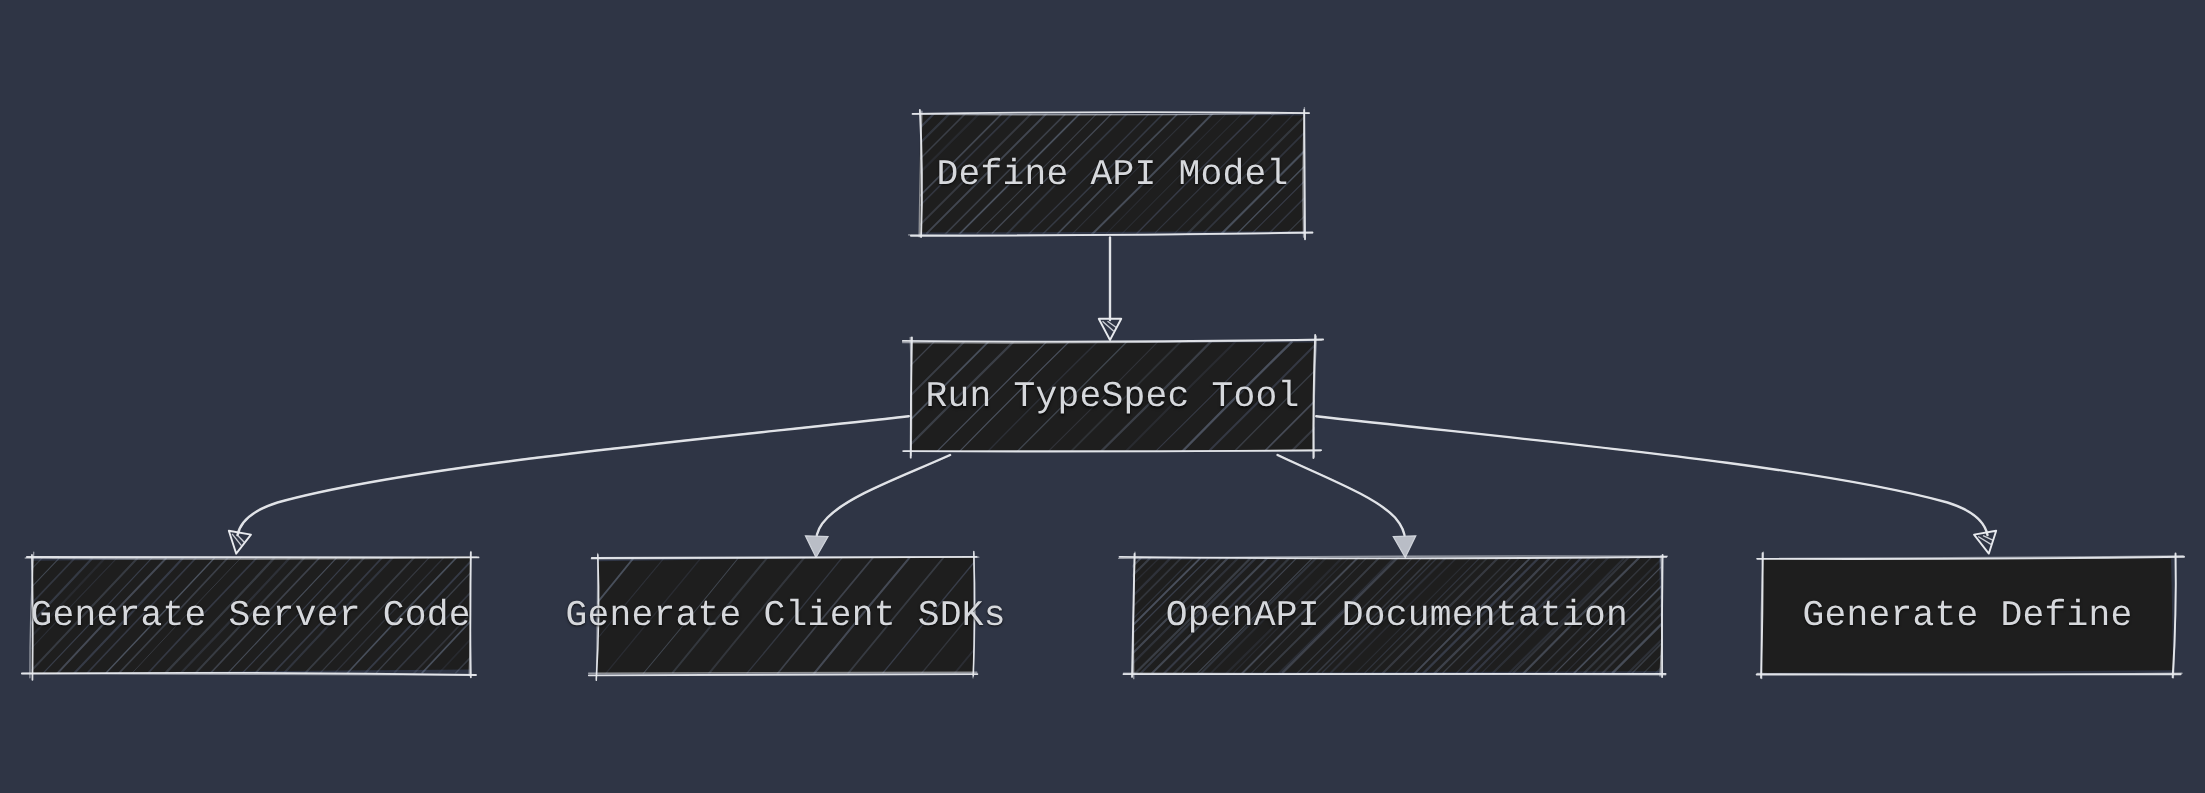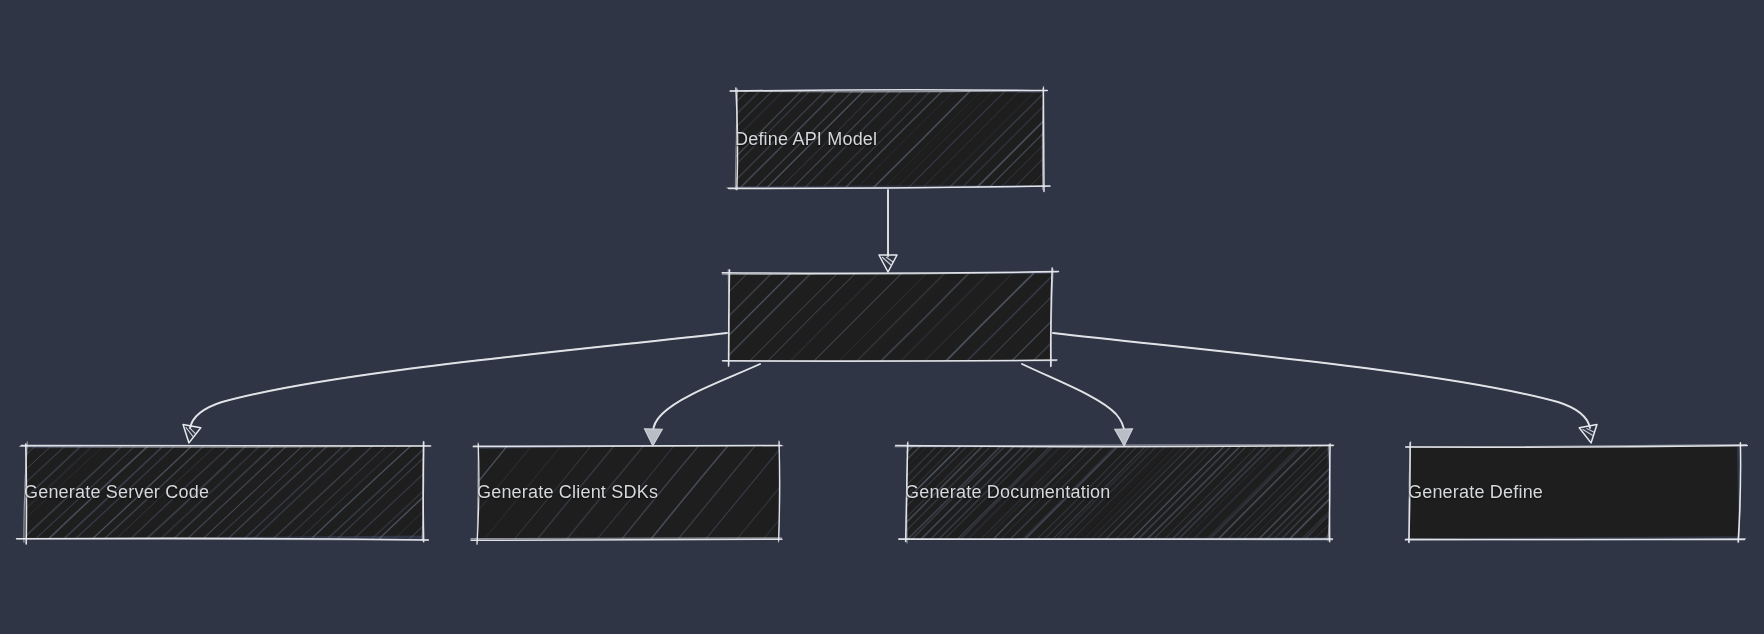--- a/index.html
+++ b/index.html
@@ -7,27 +7,28 @@
   body{
     width:1764px;height:634px;overflow:hidden;
     background:#2f3545;
     font-family:"Liberation Sans","DejaVu Sans",sans-serif;
   }
   #canvas{position:relative;width:1764px;height:634px;}
   #wires{position:absolute;inset:0;width:1764px;height:634px;pointer-events:none;}
 
   .node{
     position:absolute;
-    display:flex;align-items:center;
+    display:flex;align-items:center;justify-content:center;
     box-sizing:border-box;
     color:#d6d8dc;
-    font-size:18px;
+    font-size:29px;
     letter-spacing:.2px;
     white-space:nowrap;
     user-select:none;
+    font-family:Liberation Mono, monospace;
   }
   .node .label{position:relative;z-index:4;text-shadow:0 1px 2px rgba(0,0,0,.75);}
   .node .box{position:absolute;inset:0;z-index:1;}
   .node .box svg{width:100%;height:100%;display:block;overflow:visible;}
 </style>
 </head>
 <body>
 
 <div id="canvas">
   <svg id="wires" viewBox="0 0 1764 634">
@@ -169,22 +170,23 @@
           <path d="M -4.74632 0.7471200000000001 Q 161.308472 2.3596 331.47552 -0.3800800000000001" fill="none" stroke="#e8eaee" stroke-width="1.50" stroke-opacity="0.95" stroke-linecap="round"></path>
           <path d="M -4.83704 2.10144 Q 163.473272 3.228688 330.13776 -0.027040000000000064" fill="none" stroke="#e8eaee" stroke-width="1.15" stroke-opacity="0.55" stroke-linecap="round"></path>
           <path d="M 325.14984 -4.12044 Q 323.403856 43.212472 323.72528 94.43132" fill="none" stroke="#e8eaee" stroke-width="1.50" stroke-opacity="0.95" stroke-linecap="round"></path>
           <path d="M 326.04288 -3.03948 Q 323.655184 46.195144 324.39464 93.6866" fill="none" stroke="#e8eaee" stroke-width="1.15" stroke-opacity="0.55" stroke-linecap="round"></path>
           <path d="M 329.84198 88.11512 Q 162.875142 89.760048 -4.44872 88.87288" fill="none" stroke="#e8eaee" stroke-width="1.50" stroke-opacity="0.95" stroke-linecap="round"></path>
           <path d="M 329.26646 88.74464 Q 165.831942 88.808592 -3.27296 88.8952" fill="none" stroke="#e8eaee" stroke-width="1.15" stroke-opacity="0.55" stroke-linecap="round"></path>
           <path d="M 1.5712 94.12452 Q 1.504752 46.071456 2.52728 -2.1378" fill="none" stroke="#e8eaee" stroke-width="1.50" stroke-opacity="0.95" stroke-linecap="round"></path>
           <path d="M 1.8784 92.50452 Q 2.958336 44.965824 1.22696 -2.05044" fill="none" stroke="#e8eaee" stroke-width="1.15" stroke-opacity="0.55" stroke-linecap="round"></path>
         </svg>
       </div>
-    </div>
-    <div class="node" style="left: 24px; top: 445px; width: 400px; height: 95px;">
+      <span class="label">Run TypeSpec Tool</span>
+    </div>
+    <div class="node" style="left: 24px; top: 445px; width: 353px; height: 95px;">
       <div class="box">
         <svg viewBox="0 0 374 95" preserveAspectRatio="none">
           <path d="M 1.9 3.6 L 373.4 -0.0 L 372.8 90.5 L 1.0 93.5 Z" fill="#1e1e1e" stroke="none"></path>
           <clipPath id="clip2">
             <rect x="1" y="1" width="372" height="93"></rect>
           </clipPath>
           <g clip-path="url(#clip2)">
             <path d="M -94.51 95.5108 Q -46.716 48.0108 0.4900000000000002 0.5108000000000001" stroke="#7b89a3" stroke-width="0.92" fill="none" stroke-opacity="0.22" stroke-linecap="round"></path>
             <path d="M -82.5224 94.1556 Q -35.33584 46.6556 12.4776 -0.8444" stroke="#7b89a3" stroke-width="1.02" fill="none" stroke-opacity="0.27" stroke-linecap="round"></path>
             <path d="M -70.4132 96.7876 Q -23.76112 49.2876 24.5868 1.7875999999999999" stroke="#7b89a3" stroke-width="0.86" fill="none" stroke-opacity="0.40" stroke-linecap="round"></path>
@@ -369,21 +371,21 @@
           <path d="M -9.367700000000001 0.4821599999999999 Q 209.199978 2.9631040000000004 428.11508 0.45536" fill="none" stroke="#e8eaee" stroke-width="1.50" stroke-opacity="0.95" stroke-linecap="round"></path>
           <path d="M -9.96194 1.71768 Q 207.580602 -0.788864 428.85236 0.06871999999999995" fill="none" stroke="#e8eaee" stroke-width="1.15" stroke-opacity="0.55" stroke-linecap="round"></path>
           <path d="M 425.0832 -0.9820800000000001 Q 424.304656 48.556380000000004 424.67864 96.66516" fill="none" stroke="#e8eaee" stroke-width="1.50" stroke-opacity="0.95" stroke-linecap="round"></path>
           <path d="M 423.82584 -0.36768 Q 426.260368 46.316604000000005 423.04592 95.74956" fill="none" stroke="#e8eaee" stroke-width="1.15" stroke-opacity="0.55" stroke-linecap="round"></path>
           <path d="M 427.4509 94.0744 Q 209.797514 93.630656 -6.1728000000000005 94.32432" fill="none" stroke="#e8eaee" stroke-width="1.50" stroke-opacity="0.95" stroke-linecap="round"></path>
           <path d="M 427.55577999999997 94.74376 Q 209.240474 94.832384 -6.13032 93.65256" fill="none" stroke="#e8eaee" stroke-width="1.15" stroke-opacity="0.55" stroke-linecap="round"></path>
           <path d="M 0.62968 96.53667999999999 Q 1.804128 45.679724 2.62664 -1.9257600000000004" fill="none" stroke="#e8eaee" stroke-width="1.50" stroke-opacity="0.95" stroke-linecap="round"></path>
           <path d="M 1.9971999999999999 97.92411999999999 Q 1.11456 49.129147999999994 2.97584 -3.3057600000000003" fill="none" stroke="#e8eaee" stroke-width="1.15" stroke-opacity="0.55" stroke-linecap="round"></path>
         </svg>
       </div>
-      <span class="label">Generate Documentation</span>
+      <span class="label">OpenAPI Documentation</span>
     </div>
     <div class="node" style="left: 1408px; top: 445px; width: 332px; height: 95px;">
       <div class="box">
         <svg viewBox="0 0 332 95" preserveAspectRatio="none">
           <path d="M 1.6 1.5 L 328.9 1.7 L 330.5 91.2 L 1.9 93.3 Z" fill="#1e1e1e" stroke="none"></path>
           <path d="M -2.1418 2.06328 Q 169.503032 2.7223360000000003 339.24452 0.41648" fill="none" stroke="#e8eaee" stroke-width="1.50" stroke-opacity="0.95" stroke-linecap="round"></path>
           <path d="M -2.5221999999999998 1.89864 Q 169.177256 1.6605279999999998 338.47916000000004 -0.32367999999999997" fill="none" stroke="#e8eaee" stroke-width="1.15" stroke-opacity="0.55" stroke-linecap="round"></path>
           <path d="M 332.42784 -2.3247600000000004 Q 333.3496 46.0448 330.11408 96.8914" fill="none" stroke="#e8eaee" stroke-width="1.50" stroke-opacity="0.95" stroke-linecap="round"></path>
           <path d="M 332.39952 -1.4202000000000004 Q 332.992144 50.142608 330.6716 97.20316000000001" fill="none" stroke="#e8eaee" stroke-width="1.15" stroke-opacity="0.55" stroke-linecap="round"></path>
           <path d="M 336.52016 94.44304 Q 168.854918 94.628048 -2.68978 94.6404" fill="none" stroke="#e8eaee" stroke-width="1.50" stroke-opacity="0.95" stroke-linecap="round"></path>

